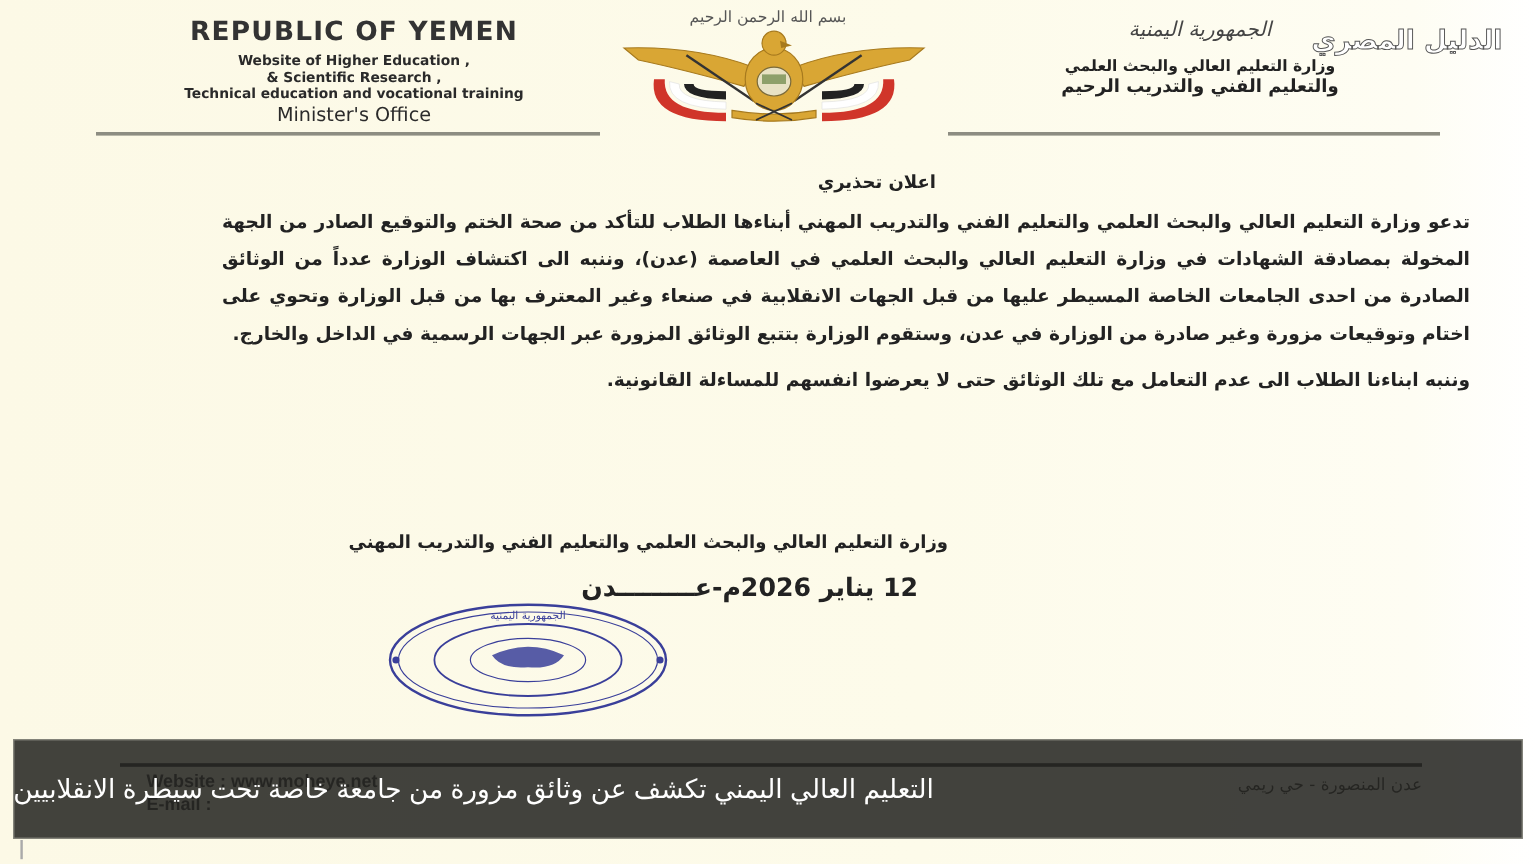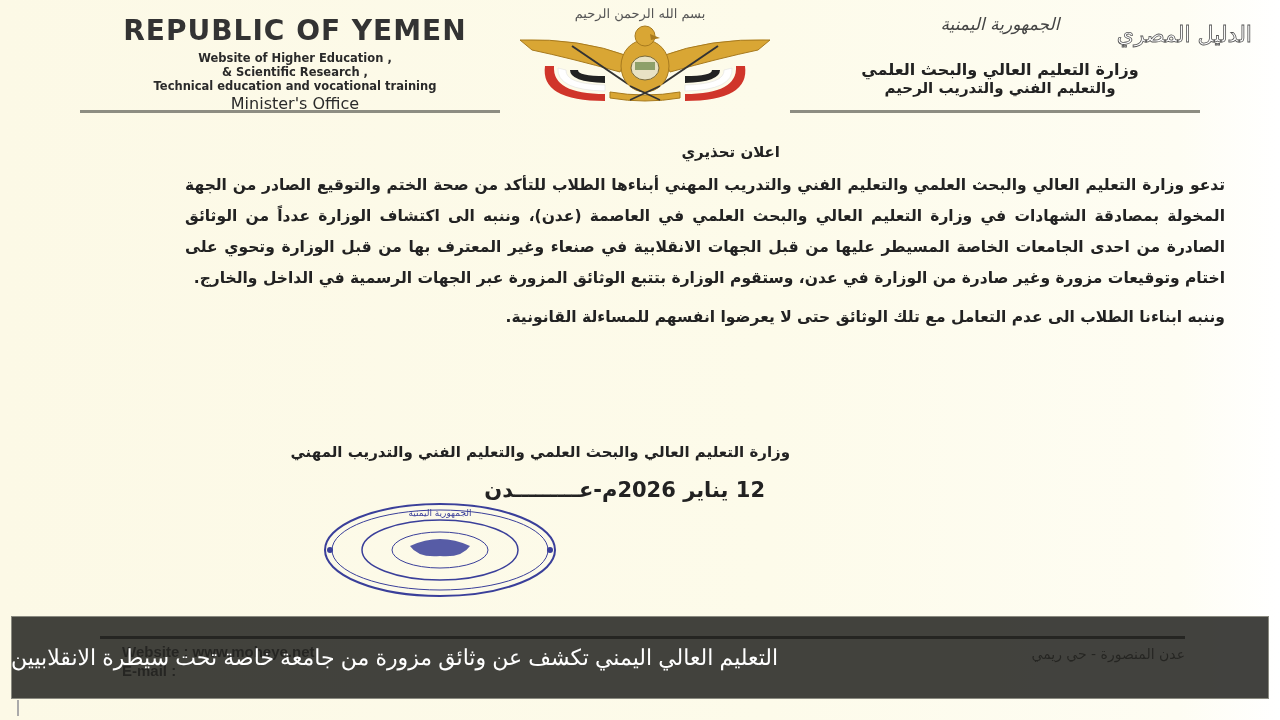--- a/index.html
+++ b/index.html
@@ -12,50 +12,50 @@
   }
   .page {
     position: absolute; left: 0; top: 0; width: 1280px; height: 720px;
     background: linear-gradient(90deg, #fcf9e6 0%, #fdfbea 60%, #fefdf3 92%, #ffffff 100%);
   }
   
   .hdr-en {
     position: absolute; left: 95px; top: 14px; width: 400px; text-align: center;
     font-family: "DejaVu Sans", sans-serif; color: #2a2a2a;
   }
-  .hdr-en .rep { font-size: 28px; font-weight: bold; letter-spacing: 1px; color: #333; }
+  .hdr-en .rep { font-size: 22px; font-weight: bold; letter-spacing: 1px; color: #333; }
   .hdr-en .l1 { font-size: 11.5px; font-weight: bold; margin-top: 4px; color: #2a2a2a; }
   .hdr-en .l2 { font-size: 11.5px; font-weight: bold; color: #2a2a2a; }
   .hdr-en .l3 { font-size: 11.5px; font-weight: bold; color: #2a2a2a; white-space: nowrap; }
   .hdr-en .l4 { font-size: 16px; margin-top: 1px; color: #2a2a2a; }
   .rule-left {
     position: absolute; left: 80px; top: 110px; width: 420px; height: 3px; background: #8d8d82;
   }
   
   .emblem {
     position: absolute; left: 510px; top: 6px; width: 270px; height: 100px;
   }
   .basmala {
     position: absolute; left: 565px; top: 6px; width: 150px; text-align: center;
     font-family: "DejaVu Serif", serif; font-size: 13px; color: #555; direction: rtl;
   }
   
   .hdr-ar {
     position: absolute; left: 790px; top: 14px; width: 420px; text-align: center; direction: rtl;
   }
   .hdr-ar .rep { font-family: "DejaVu Serif", serif; font-size: 17px; font-style: italic; color: #444; height: 26px; }
-  .hdr-ar .l1 { font-size: 16px; font-weight: bold; color: #222; margin-top: 20px; }
+  .hdr-ar .l1 { font-size: 13px; font-weight: bold; color: #222; margin-top: 8px; }
   .hdr-ar .l2 { font-size: 15px; font-weight: bold; color: #222; }
   .hdr-ar .l3 { font-size: 15px; letter-spacing: 3px; color: #333; }
   .rule-right {
     position: absolute; left: 790px; top: 110px; width: 410px; height: 3px; background: #8d8d82;
   }
   .watermark {
     position: absolute; right: 28px; top: 22px; direction: rtl;
-    font-family: "DejaVu Sans", sans-serif; font-size: 22px; font-weight: 400;
+    font-family: "DejaVu Sans", sans-serif; font-size: 22px; font-weight: 700;
     color: #ffffff; -webkit-text-stroke: 0.8px #555;
     letter-spacing: 1px;
   }
   
   .notice-title {
     position: absolute; left: 480px; top: 143px; width: 300px; text-align: right; direction: rtl;
     font-size: 15px; font-weight: bold; color: #222;
   }
   .body-text {
     position: absolute; left: 185px; top: 170px; width: 1040px; direction: rtl; text-align: justify;

